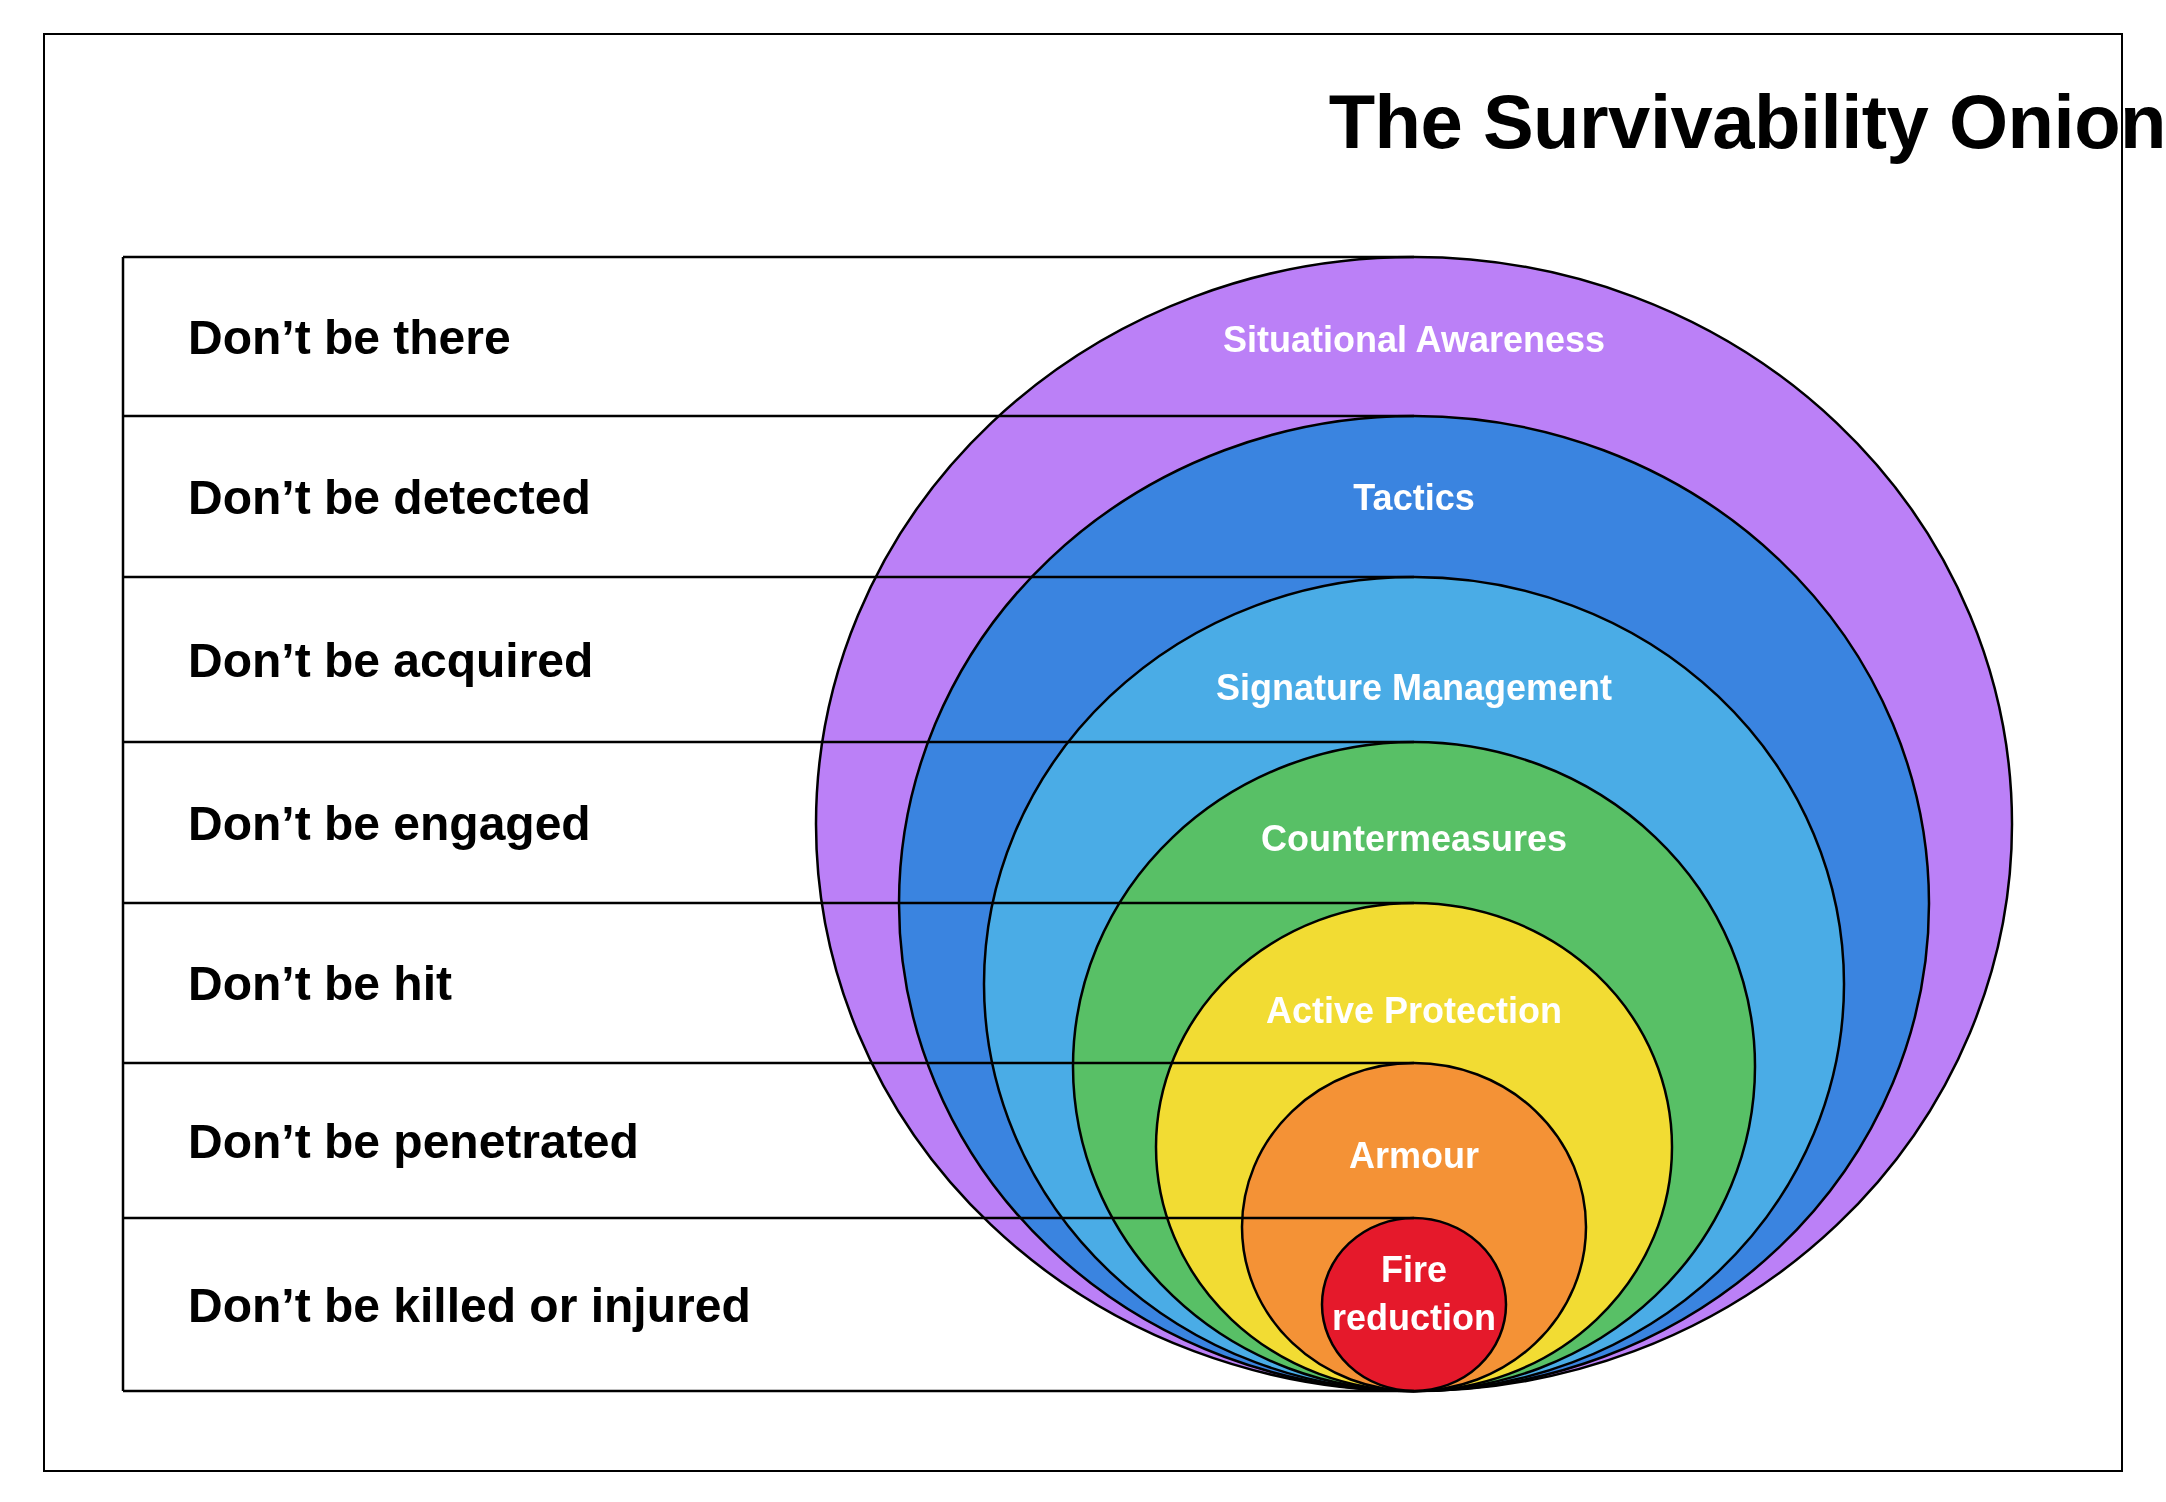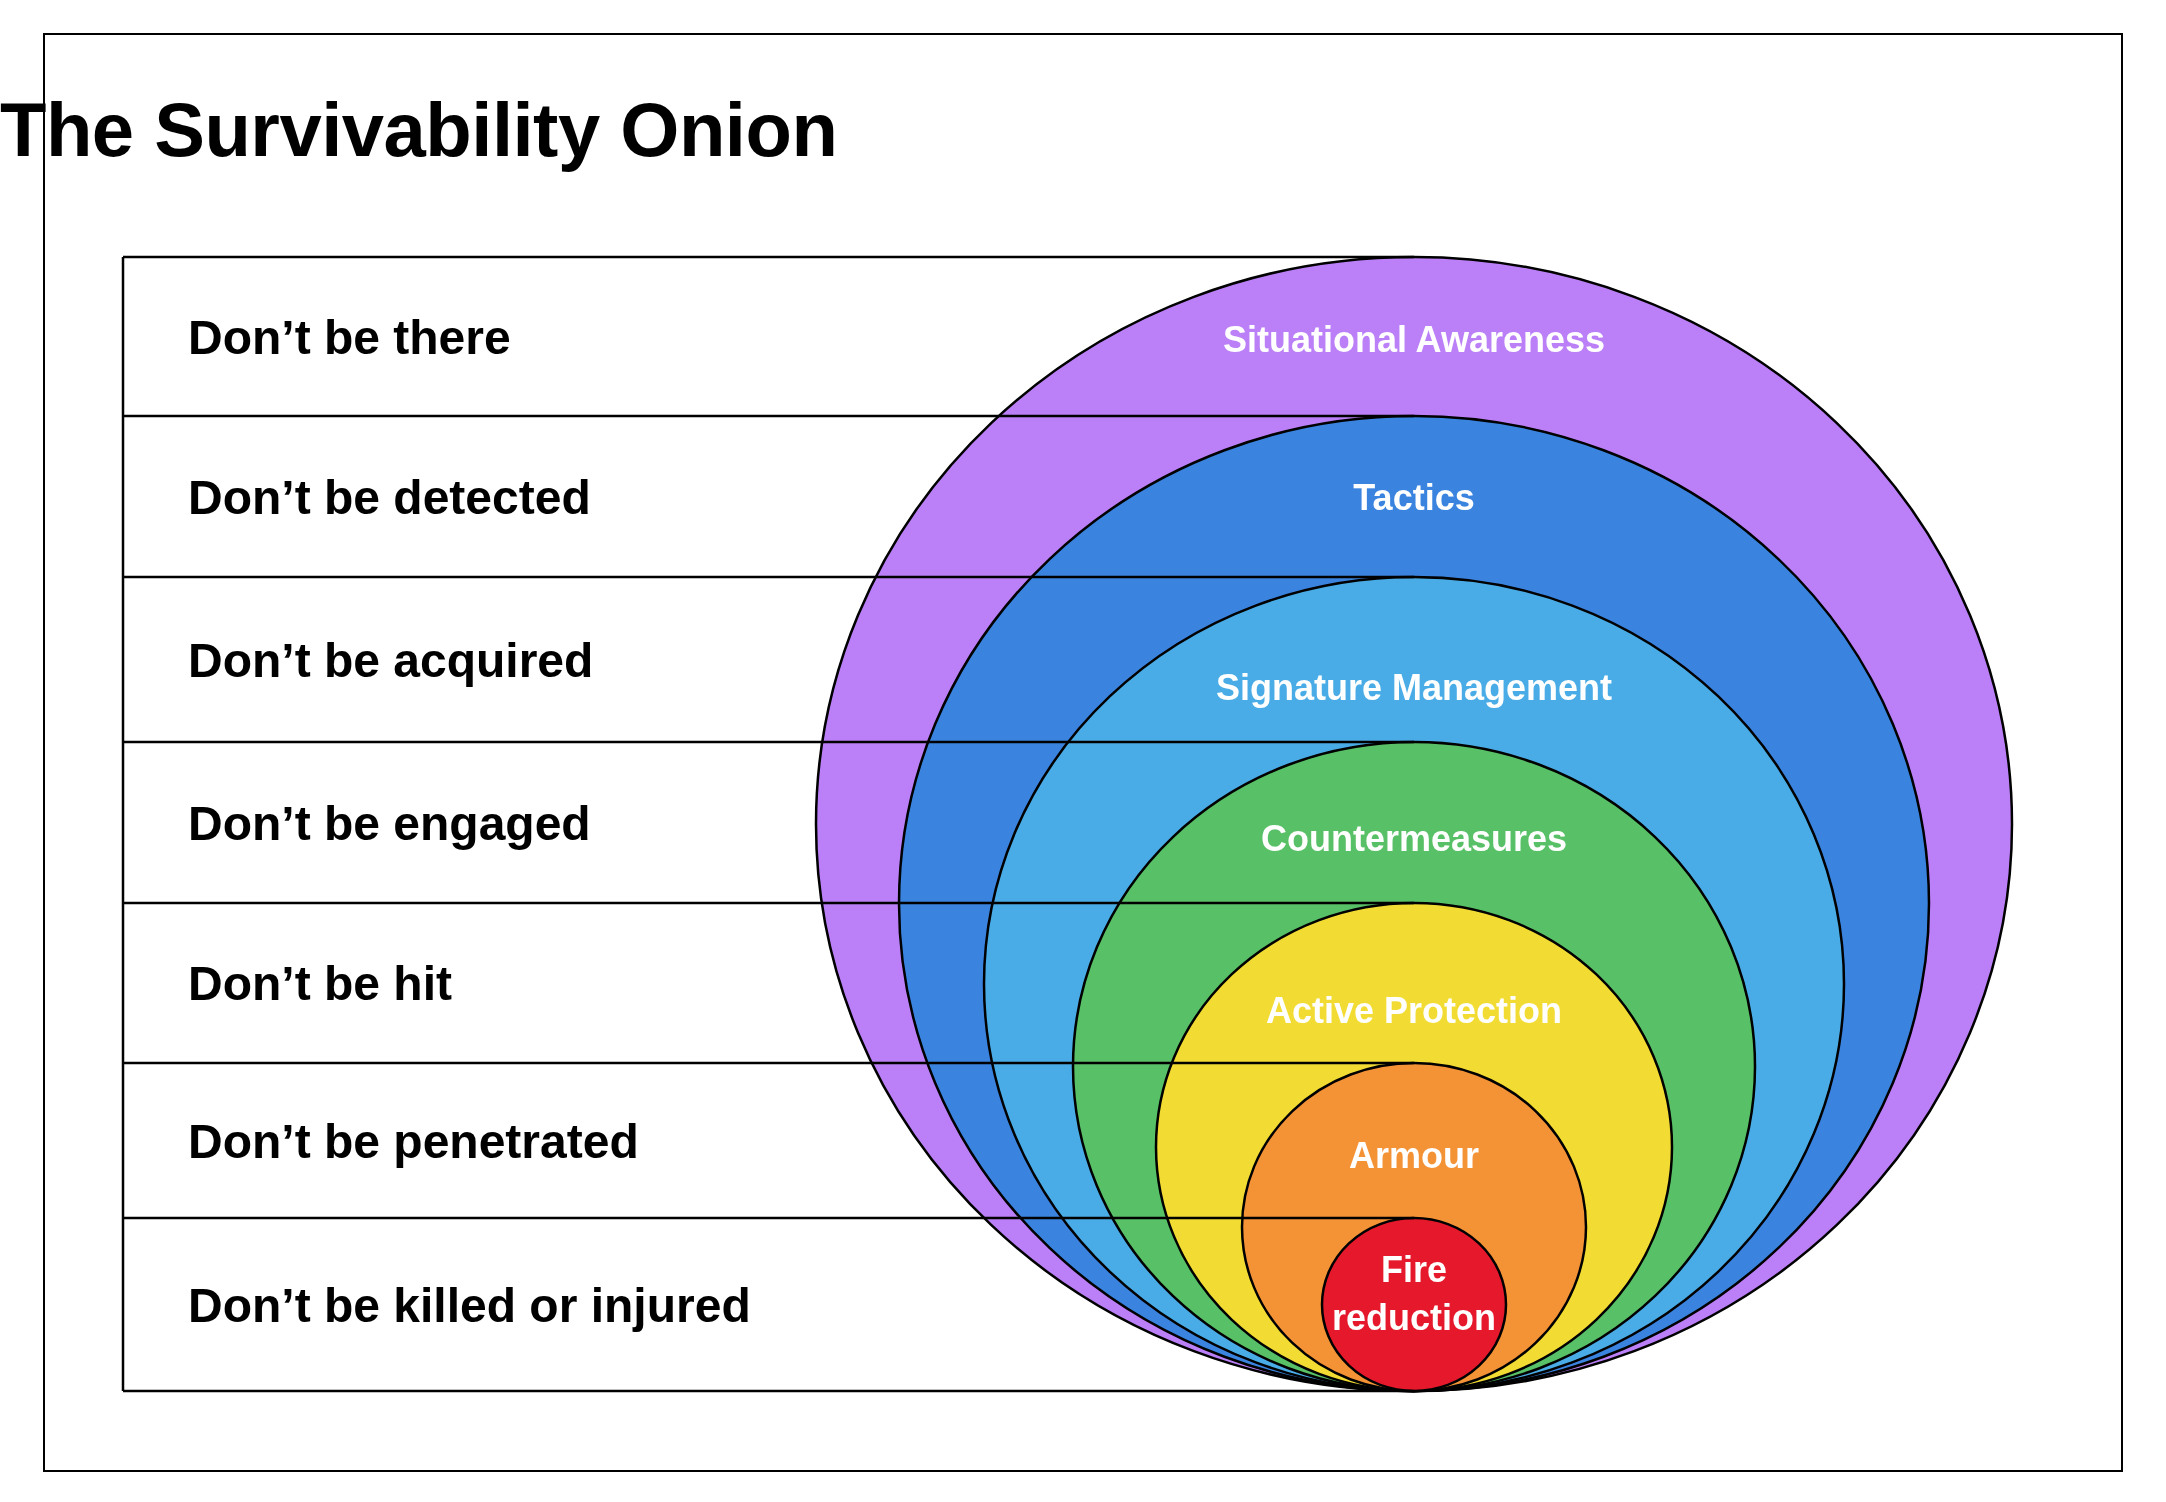--- a/index.html
+++ b/index.html
@@ -1,18 +1,18 @@
 <!DOCTYPE html>
 <html><head>
 <meta charset="utf-8">
 <style>
   html, body { margin: 0; padding: 0; background: #ffffff; }
   body { width: 2166px; height: 1502px; position: relative; overflow: hidden; font-family: "Liberation Sans", sans-serif; }
   #frame { position: absolute; left: 43px; top: 33px; width: 2080px; height: 1439px; border: 2.5px solid #000; box-sizing: border-box; }
-  #title { position: absolute; left: 0; width: 2166px; top: 78px; text-align: left; font-size: 76px; font-weight: bold; color: #000; letter-spacing: -0.5px; margin-top: 8px; }
+  #title { position: absolute; left: 0; width: 2166px; top: 78px; text-align: right; font-size: 76px; font-weight: bold; color: #000; letter-spacing: -0.5px; }
   #diagram { position: absolute; left: 0; top: 0; }
   .row-label { font-family: "Liberation Sans", sans-serif; font-weight: bold; font-size: 48px; fill: #000; }
   .ring-label { font-family: "Liberation Sans", sans-serif; font-weight: bold; font-size: 36px; fill: #ffffff; text-anchor: middle; }
 </style>
 </head>
 <body>
 
 <div id="frame"></div>
 <div id="title">The Survivability Onion</div>
 

